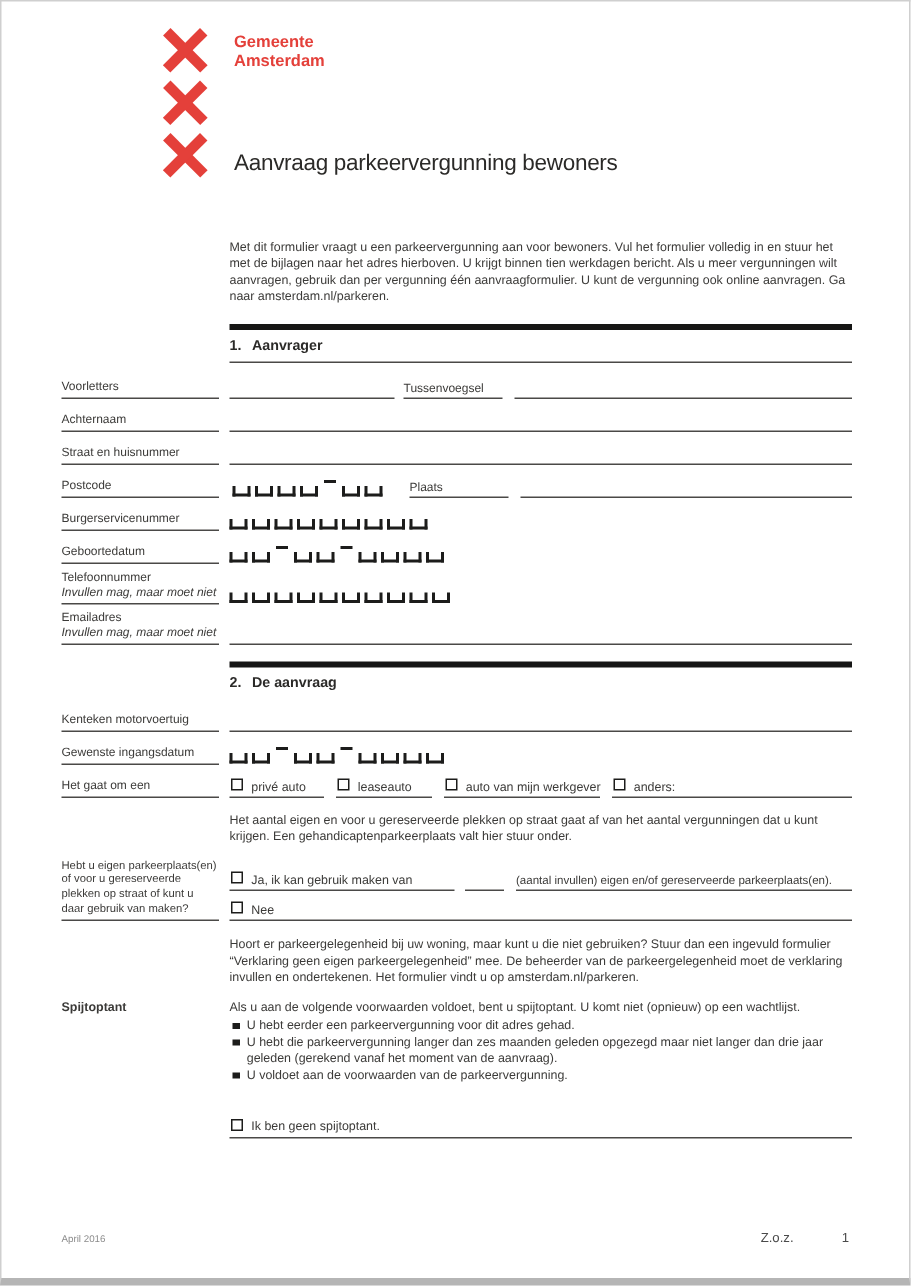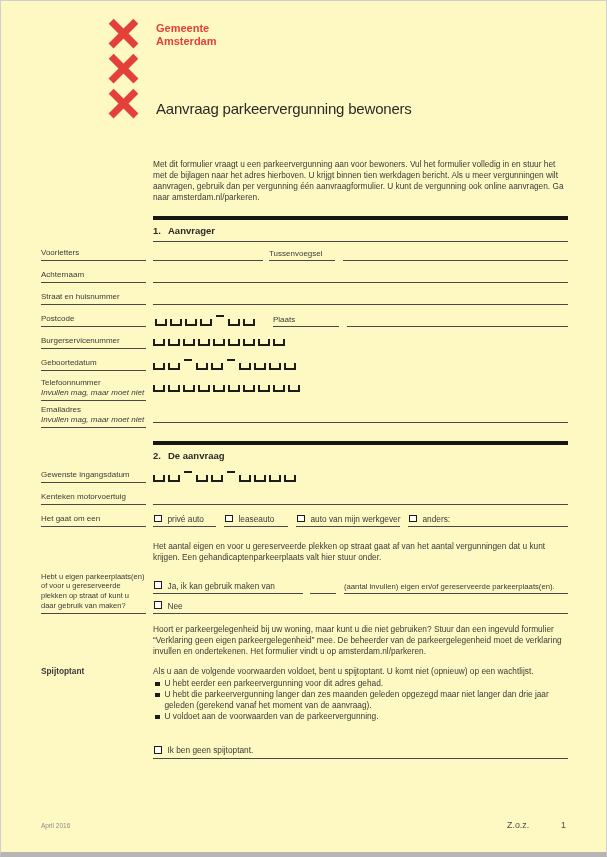--- a/index.html
+++ b/index.html
@@ -3,21 +3,21 @@
 <meta charset="utf-8">
 <style>
   :root{
     --red:#e4403a;
     --ink:#3b3a38;
     --line:#4a4947;
     --dark:#1c1c1b;
   }
   *{box-sizing:border-box;margin:0;padding:0}
   body{background:#e9e9e9;font-family:"Liberation Sans",sans-serif;color:var(--ink);}
-  .page{position:relative;width:607px;height:857px;background:#fef9c3;border:1px solid #cfcfcf;
+  .page{position:relative;width:607px;height:857px;background:#ffffff;border:1px solid #cfcfcf;
         border-bottom:5px solid #b5b5b5;overflow:hidden}
 
   
   .logo{position:absolute;left:108px;top:18px}
   .cross{position:relative;width:28px;height:28px;margin-bottom:7px}
   .cross::before,.cross::after{content:"";position:absolute;top:10.5px;left:-3.5px;width:35px;height:7.2px;background:var(--red)}
   .cross::before{transform:rotate(45deg)}
   .cross::after{transform:rotate(-45deg)}
   .brand{position:absolute;left:155px;top:21px;color:var(--red);font-weight:bold;font-size:11px;line-height:1.2}
   .doc-title{position:absolute;left:155px;top:99px;font-size:15px;font-weight:normal;color:#2b2a28;letter-spacing:-0.2px}
@@ -29,21 +29,21 @@
   .main{position:absolute;left:40px;top:158px;width:527px}
   .indent{margin-left:112px}
   .para{width:415px;font-size:8.3px;line-height:1.32}
   .intro{margin-bottom:13px}
   .secbar{height:4px;background:#161615;width:415px}
   .sechead{display:flex;width:415px;font-size:9.5px;font-weight:bold;color:#2b2a28;padding:5px 0 5px 0}
   .sechead .num{width:15px}
   .sechead.ruled{border-bottom:1px solid var(--line);margin-bottom:2px}
 
   
-  .row{display:flex;align-items:center;min-height:22px}
+  .row{display:flex;align-items:flex-end;min-height:22px}
   .row.tall{min-height:27px}
   .lbl{width:105px;margin-right:7px;border-bottom:1px solid var(--line);font-size:8px;padding-bottom:2px;line-height:1.25}
   .lbl .note{font-style:italic}
   .content{flex:1;display:flex;align-items:flex-end}
   .wline{border-bottom:1px solid var(--line);height:13px}
   .w110{width:110px}
   .grow{flex:1;margin-left:8px;border-bottom:1px solid var(--line);height:13px}
   .full{flex:1;border-bottom:1px solid var(--line);height:13px}
   .midlbl{width:66px;border-bottom:1px solid var(--line);font-size:8px;padding-bottom:2px;margin-left:6px}
   .cellpad{width:112px;display:flex;align-items:flex-end;margin-left:2px}
@@ -220,42 +220,42 @@
     </div>
 
     <div style="height:11px"></div>
     <div class="secbar indent"></div>
     <div class="sechead indent">
       <span class="num">2.</span>
       <span>De aanvraag</span>
     </div>
 
     <div class="row">
+      <div class="lbl">Kenteken motorvoertuig</div>
+      <div class="content">
+          <div class="full"></div>
+        </div>
+    </div>
+
+    <div class="row">
       <div class="lbl">Gewenste ingangsdatum</div>
       <div class="content">
         <div class="cells">
             <span class="cell"></span>
             <span class="cell"></span>
             <span class="cell-dash"></span>
             <span class="cell"></span>
             <span class="cell"></span>
             <span class="cell-dash"></span>
             <span class="cell"></span>
             <span class="cell"></span>
             <span class="cell"></span>
             <span class="cell"></span>
           </div>
       </div>
-    </div>
-
-    <div class="row">
-      <div class="lbl">Kenteken motorvoertuig</div>
-      <div class="content">
-          <div class="full"></div>
-        </div>
     </div>
 
     <div class="row">
       <div class="lbl">Het gaat om een</div>
       <div class="content">
         <div class="opt o1">
           <span class="cb"></span>
           <span>privé auto</span>
         </div>
         <div class="opt o2">

